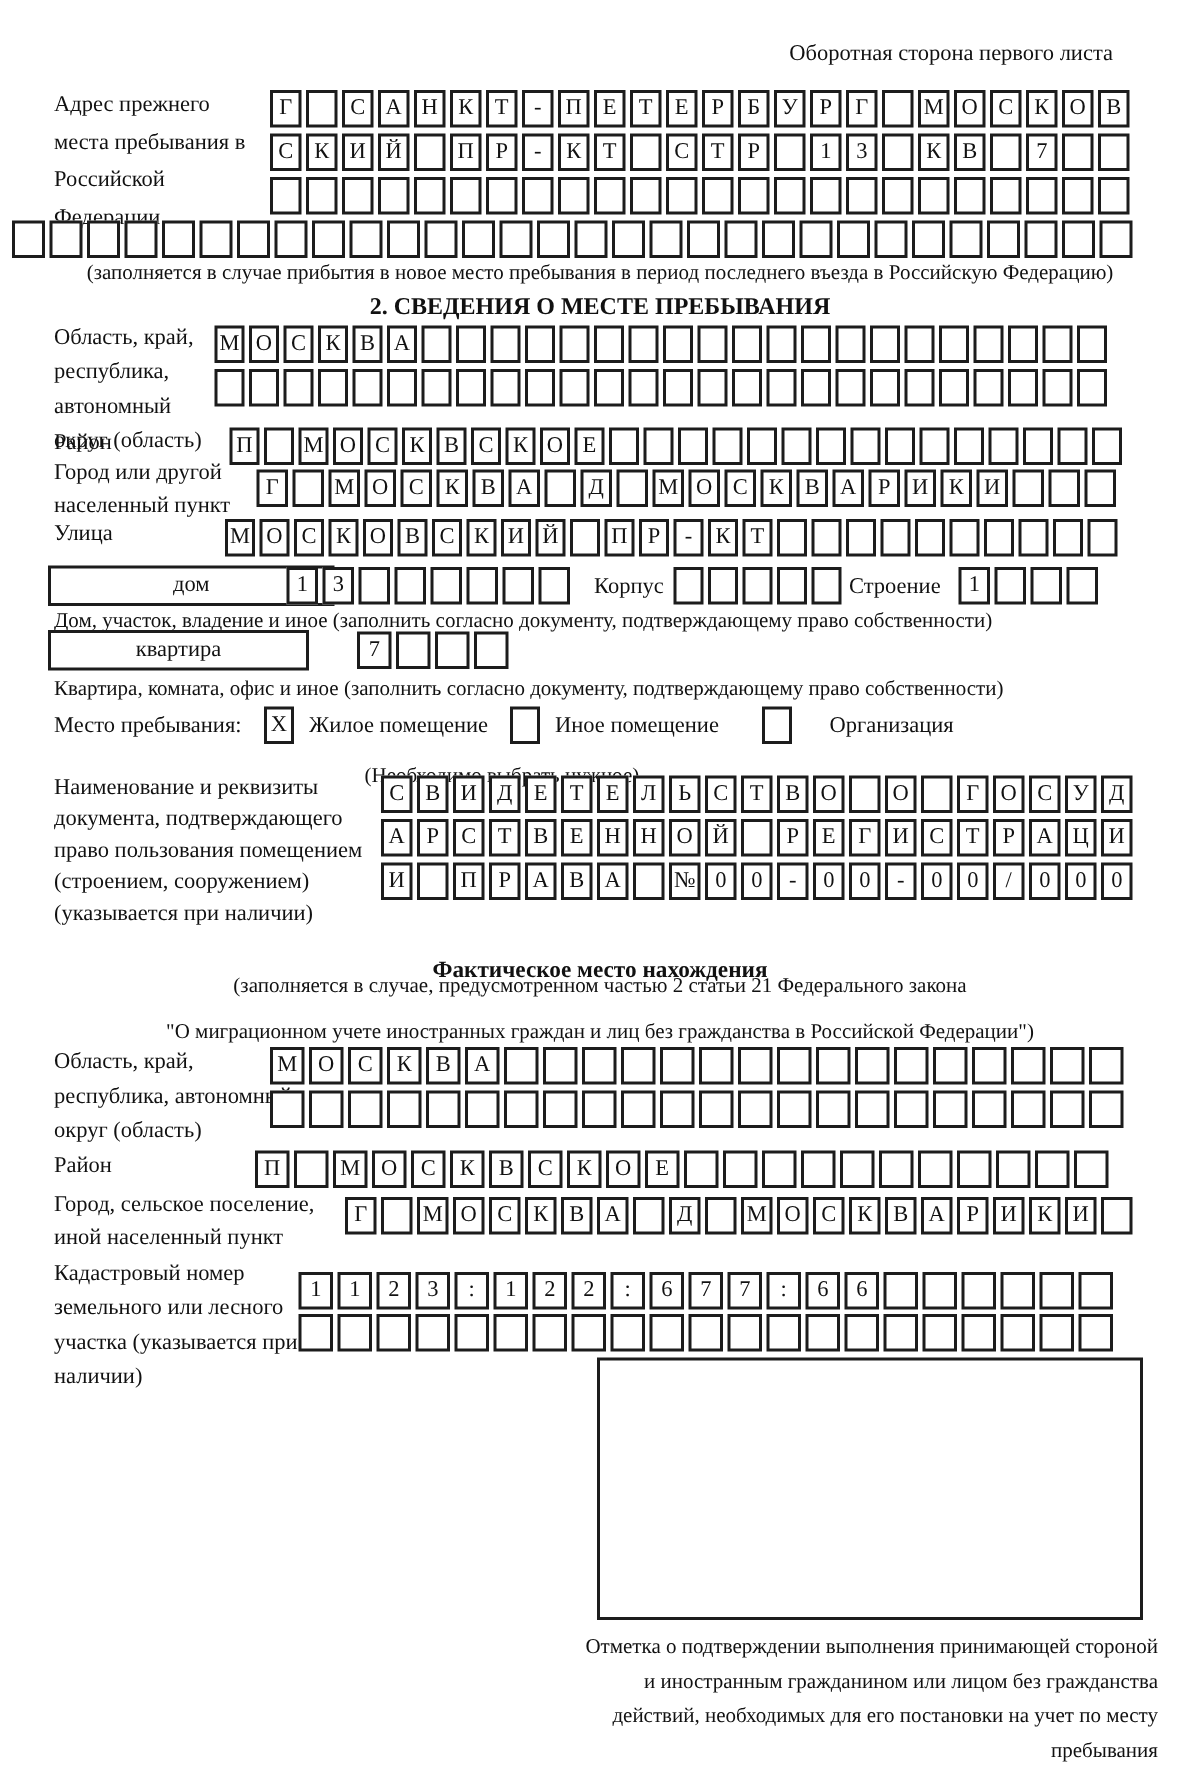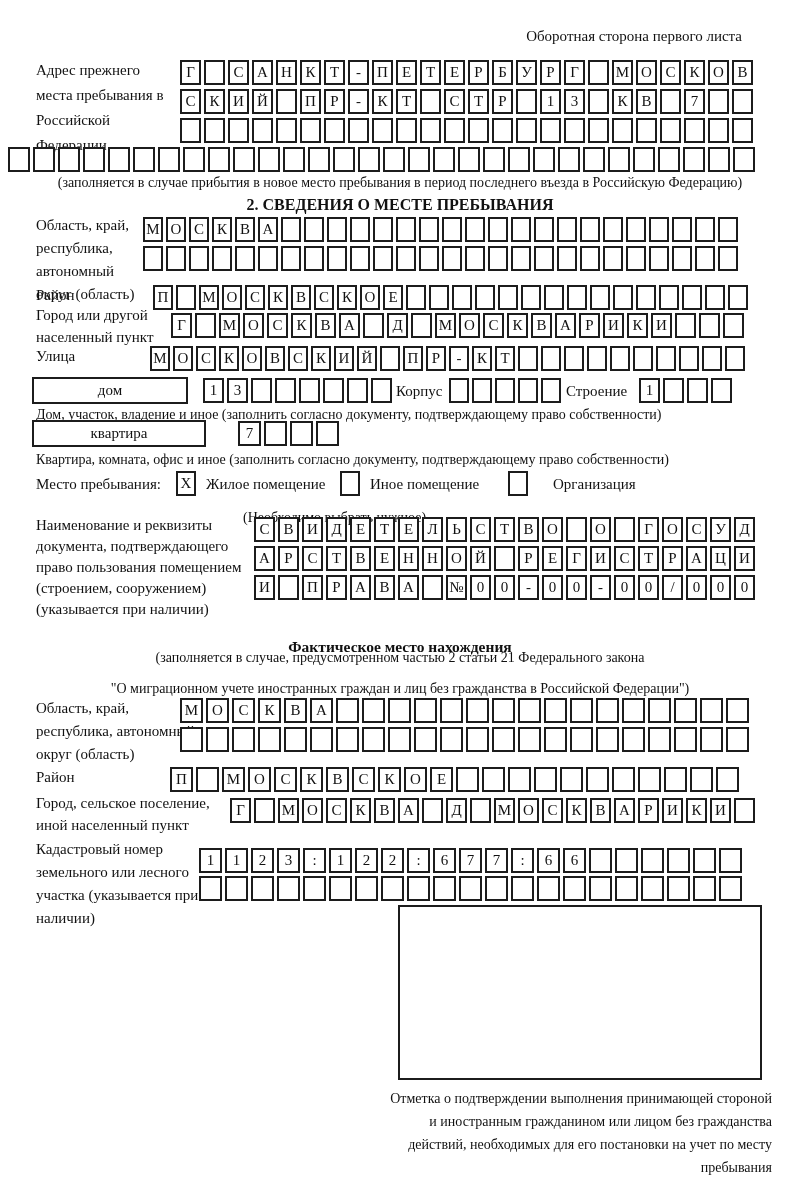--- a/index.html
+++ b/index.html
@@ -50,22 +50,22 @@
 
   <div class="abs lbl" style="left:36px;top:284px;">Район</div>
   <div class="cellrow" style="left:153px;top:285px;--cw:20px;"><span class="cell">П</span><span class="cell"></span><span class="cell">М</span><span class="cell">О</span><span class="cell">С</span><span class="cell">К</span><span class="cell">В</span><span class="cell">С</span><span class="cell">К</span><span class="cell">О</span><span class="cell">Е</span><span class="cell"></span><span class="cell"></span><span class="cell"></span><span class="cell"></span><span class="cell"></span><span class="cell"></span><span class="cell"></span><span class="cell"></span><span class="cell"></span><span class="cell"></span><span class="cell"></span><span class="cell"></span><span class="cell"></span><span class="cell"></span><span class="cell"></span></div>
 
   <div class="abs lbl" style="left:36px;top:304px;width:148px;line-height:22px;">Город или другой населенный пункт</div>
   <div class="cellrow" style="left:171px;top:313px;--cw:21px;"><span class="cell">Г</span><span class="cell"></span><span class="cell">М</span><span class="cell">О</span><span class="cell">С</span><span class="cell">К</span><span class="cell">В</span><span class="cell">А</span><span class="cell"></span><span class="cell">Д</span><span class="cell"></span><span class="cell">М</span><span class="cell">О</span><span class="cell">С</span><span class="cell">К</span><span class="cell">В</span><span class="cell">А</span><span class="cell">Р</span><span class="cell">И</span><span class="cell">К</span><span class="cell">И</span><span class="cell"></span><span class="cell"></span><span class="cell"></span></div>
 
   <div class="abs lbl" style="left:36px;top:345px;">Улица</div>
   <div class="cellrow" style="left:150px;top:346px;--cw:20px;"><span class="cell">М</span><span class="cell">О</span><span class="cell">С</span><span class="cell">К</span><span class="cell">О</span><span class="cell">В</span><span class="cell">С</span><span class="cell">К</span><span class="cell">И</span><span class="cell">Й</span><span class="cell"></span><span class="cell">П</span><span class="cell">Р</span><span class="cell">-</span><span class="cell">К</span><span class="cell">Т</span><span class="cell"></span><span class="cell"></span><span class="cell"></span><span class="cell"></span><span class="cell"></span><span class="cell"></span><span class="cell"></span><span class="cell"></span><span class="cell"></span><span class="cell"></span></div>
 
-  <div class="labelbox" style="left:32px;top:377px;width:156px;">дом</div>
-  <div class="cellrow" style="left:203px;top:378px;--cw:21px;"><span class="cell">1</span><span class="cell">3</span><span class="cell"></span><span class="cell"></span><span class="cell"></span><span class="cell"></span><span class="cell"></span><span class="cell"></span></div>
+  <div class="labelbox" style="left:32px;top:377px;width:191px;">дом</div>
+  <div class="cellrow" style="left:191px;top:378px;--cw:21px;"><span class="cell">1</span><span class="cell">3</span><span class="cell"></span><span class="cell"></span><span class="cell"></span><span class="cell"></span><span class="cell"></span><span class="cell"></span></div>
   <div class="abs lbl" style="left:396px;top:380px;">Корпус</div>
   <div class="cellrow" style="left:449px;top:378px;--cw:20px;"><span class="cell"></span><span class="cell"></span><span class="cell"></span><span class="cell"></span><span class="cell"></span></div>
   <div class="abs lbl" style="left:566px;top:380px;">Строение</div>
   <div class="cellrow" style="left:639px;top:378px;--cw:21px;"><span class="cell">1</span><span class="cell"></span><span class="cell"></span><span class="cell"></span></div>
   <div class="abs note" style="left:36px;top:407px;">Дом, участок, владение и иное (заполнить согласно документу, подтверждающему право собственности)</div>
 
   <div class="labelbox" style="left:32px;top:420px;width:174px;">квартира</div>
   <div class="cellrow" style="left:238px;top:421px;--cw:23px;"><span class="cell">7</span><span class="cell"></span><span class="cell"></span><span class="cell"></span></div>
   <div class="abs note" style="left:36px;top:452px;">Квартира, комната, офис и иное (заполнить согласно документу, подтверждающему право собственности)</div>
 

